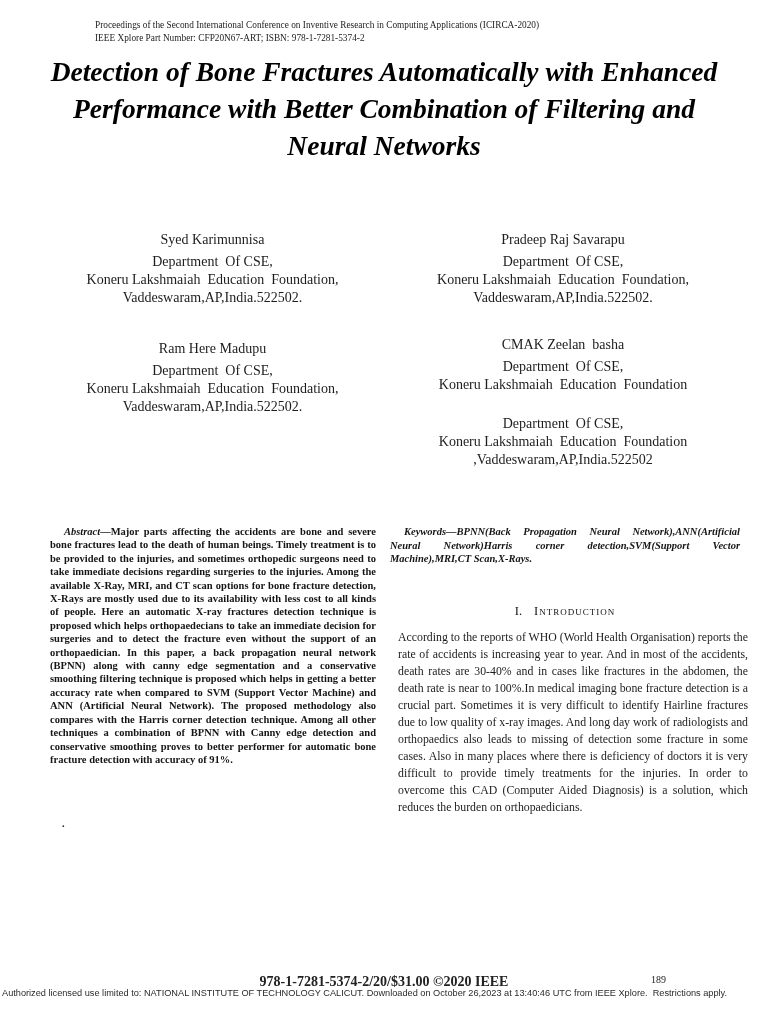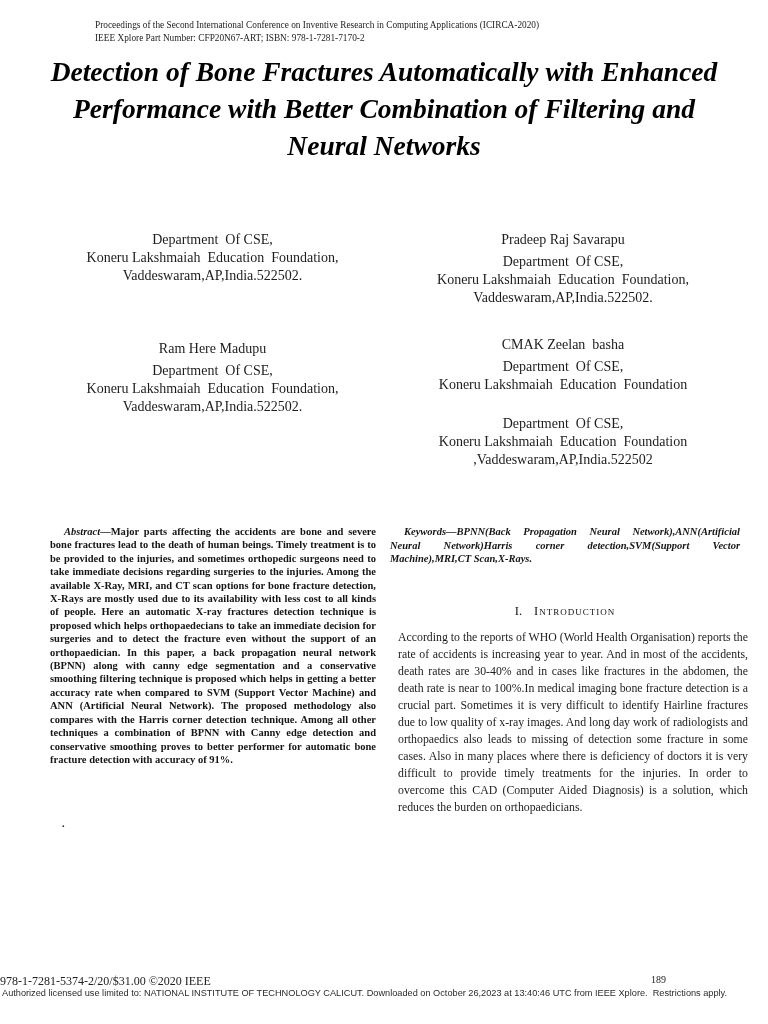--- a/index.html
+++ b/index.html
@@ -46,39 +46,40 @@
     font-size:12.5px;line-height:16px;color:#111;
   }
   .sec-heading .sec-num{margin-right:12px;}
   .sec-heading .sec-title{font-variant:small-caps;letter-spacing:1px;}
   
   .intro{
     left:390px;top:621px;width:350px;margin:8px;
     font-size:11.8px;line-height:17px;text-align:justify;color:#1c1c1c;
   }
   
-  .footer-copyright{left:0;right:0;top:974px;text-align:left;font-size:12px;color:#222;}
+  .footer-copyright{left:0;right:0;top:974px;text-align:center;font-size:14px;color:#222;font-weight:bold;}
   .page-number{left:651px;top:974px;font-size:10px;color:#222;}
   .watermark{
     left:2px;top:988px;width:766px;
     font-family:"Liberation Sans","DejaVu Sans",sans-serif;
     font-size:9.2px;color:#2a2a2a;white-space:pre;
   }
 </style>
 </head>
 <body>
 
 <div class="abs conf-header">
   <div>Proceedings of the Second International Conference on Inventive Research in Computing Applications (ICIRCA-2020)</div>
-  <div>IEEE Xplore Part Number: CFP20N67-ART; ISBN: 978-1-7281-7170-2</div>
+  <div>IEEE Xplore Part Number: CFP20N67-ART; ISBN: 978-1-7281-5374-2</div>
 </div>
 
 <h1 class="abs paper-title" style="margin:0;">Detection of Bone Fractures Automatically with Enhanced Performance with Better Combination of Filtering and Neural Networks</h1>
 
 <div class="abs author auth-0">
+  <div class="a-name">Syed Karimunnisa</div>
   <div class="a-line">Department  Of CSE,</div>
   <div class="a-line">Koneru Lakshmaiah  Education  Foundation,</div>
   <div class="a-line">Vaddeswaram,AP,India.522502.</div>
 </div>
 
 <div class="abs author auth-1">
   <div class="a-name">Pradeep Raj Savarapu</div>
   <div class="a-line">Department  Of CSE,</div>
   <div class="a-line">Koneru Lakshmaiah  Education  Foundation,</div>
   <div class="a-line">Vaddeswaram,AP,India.522502.</div>

